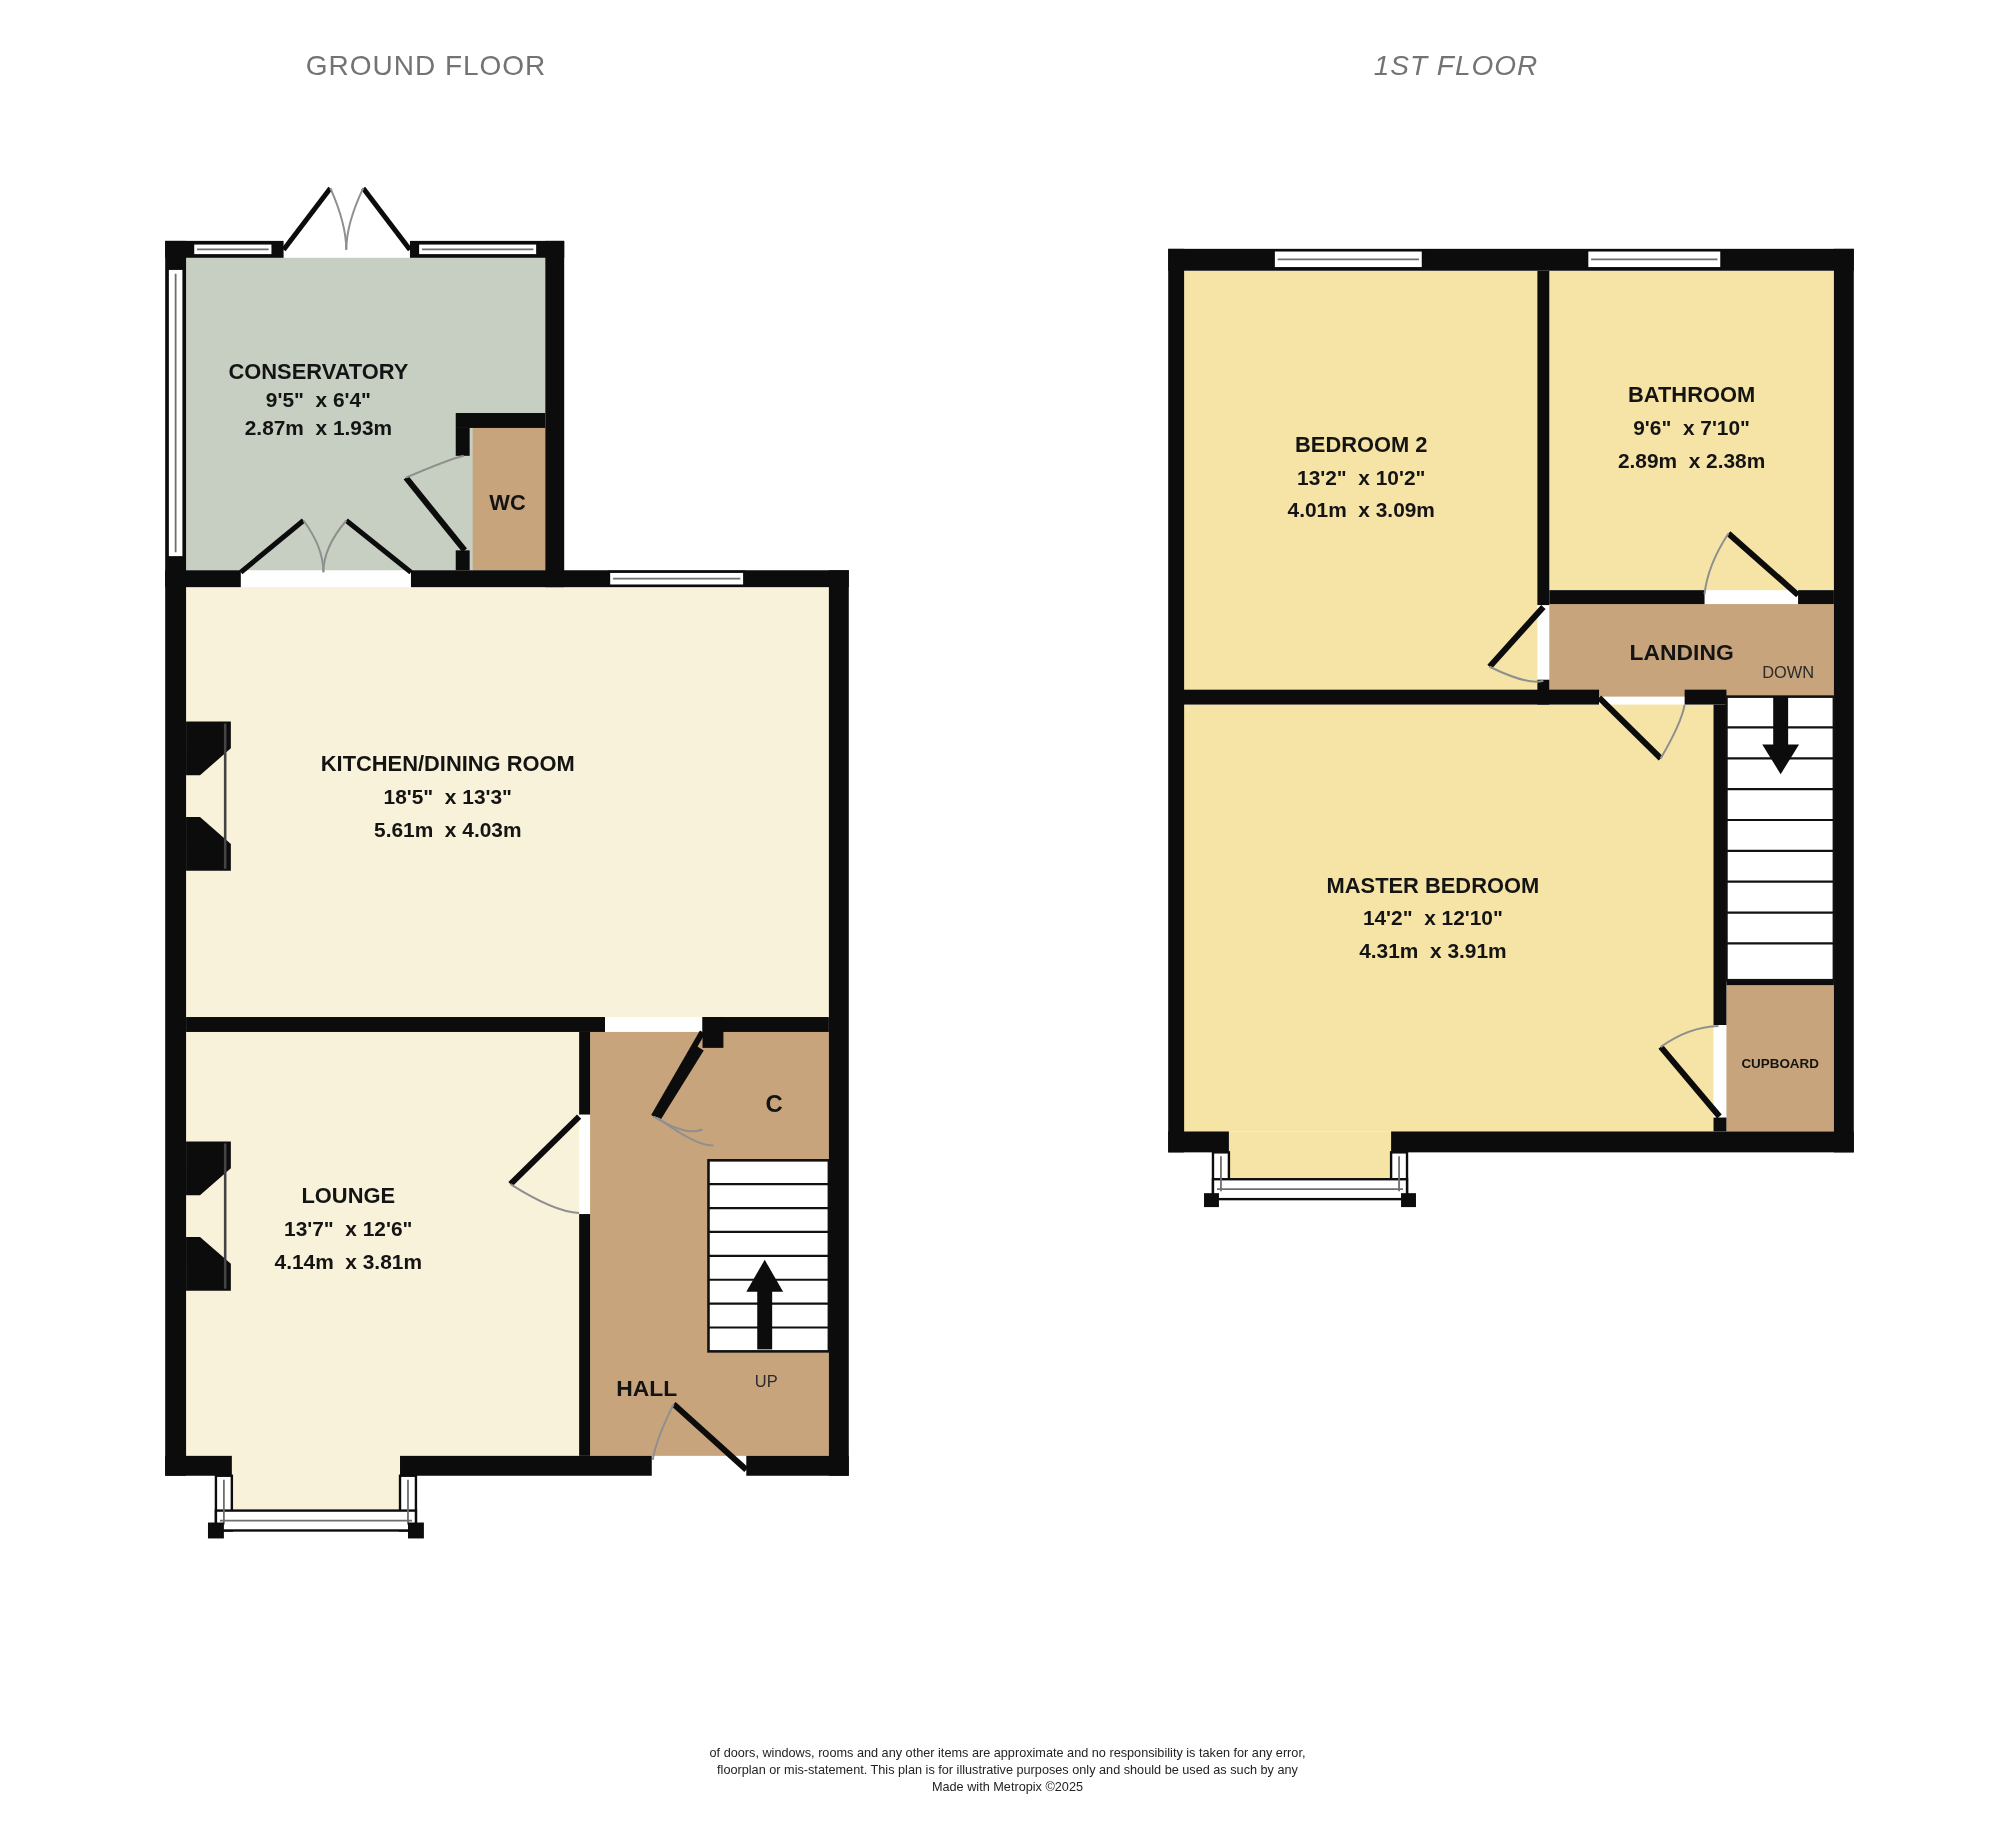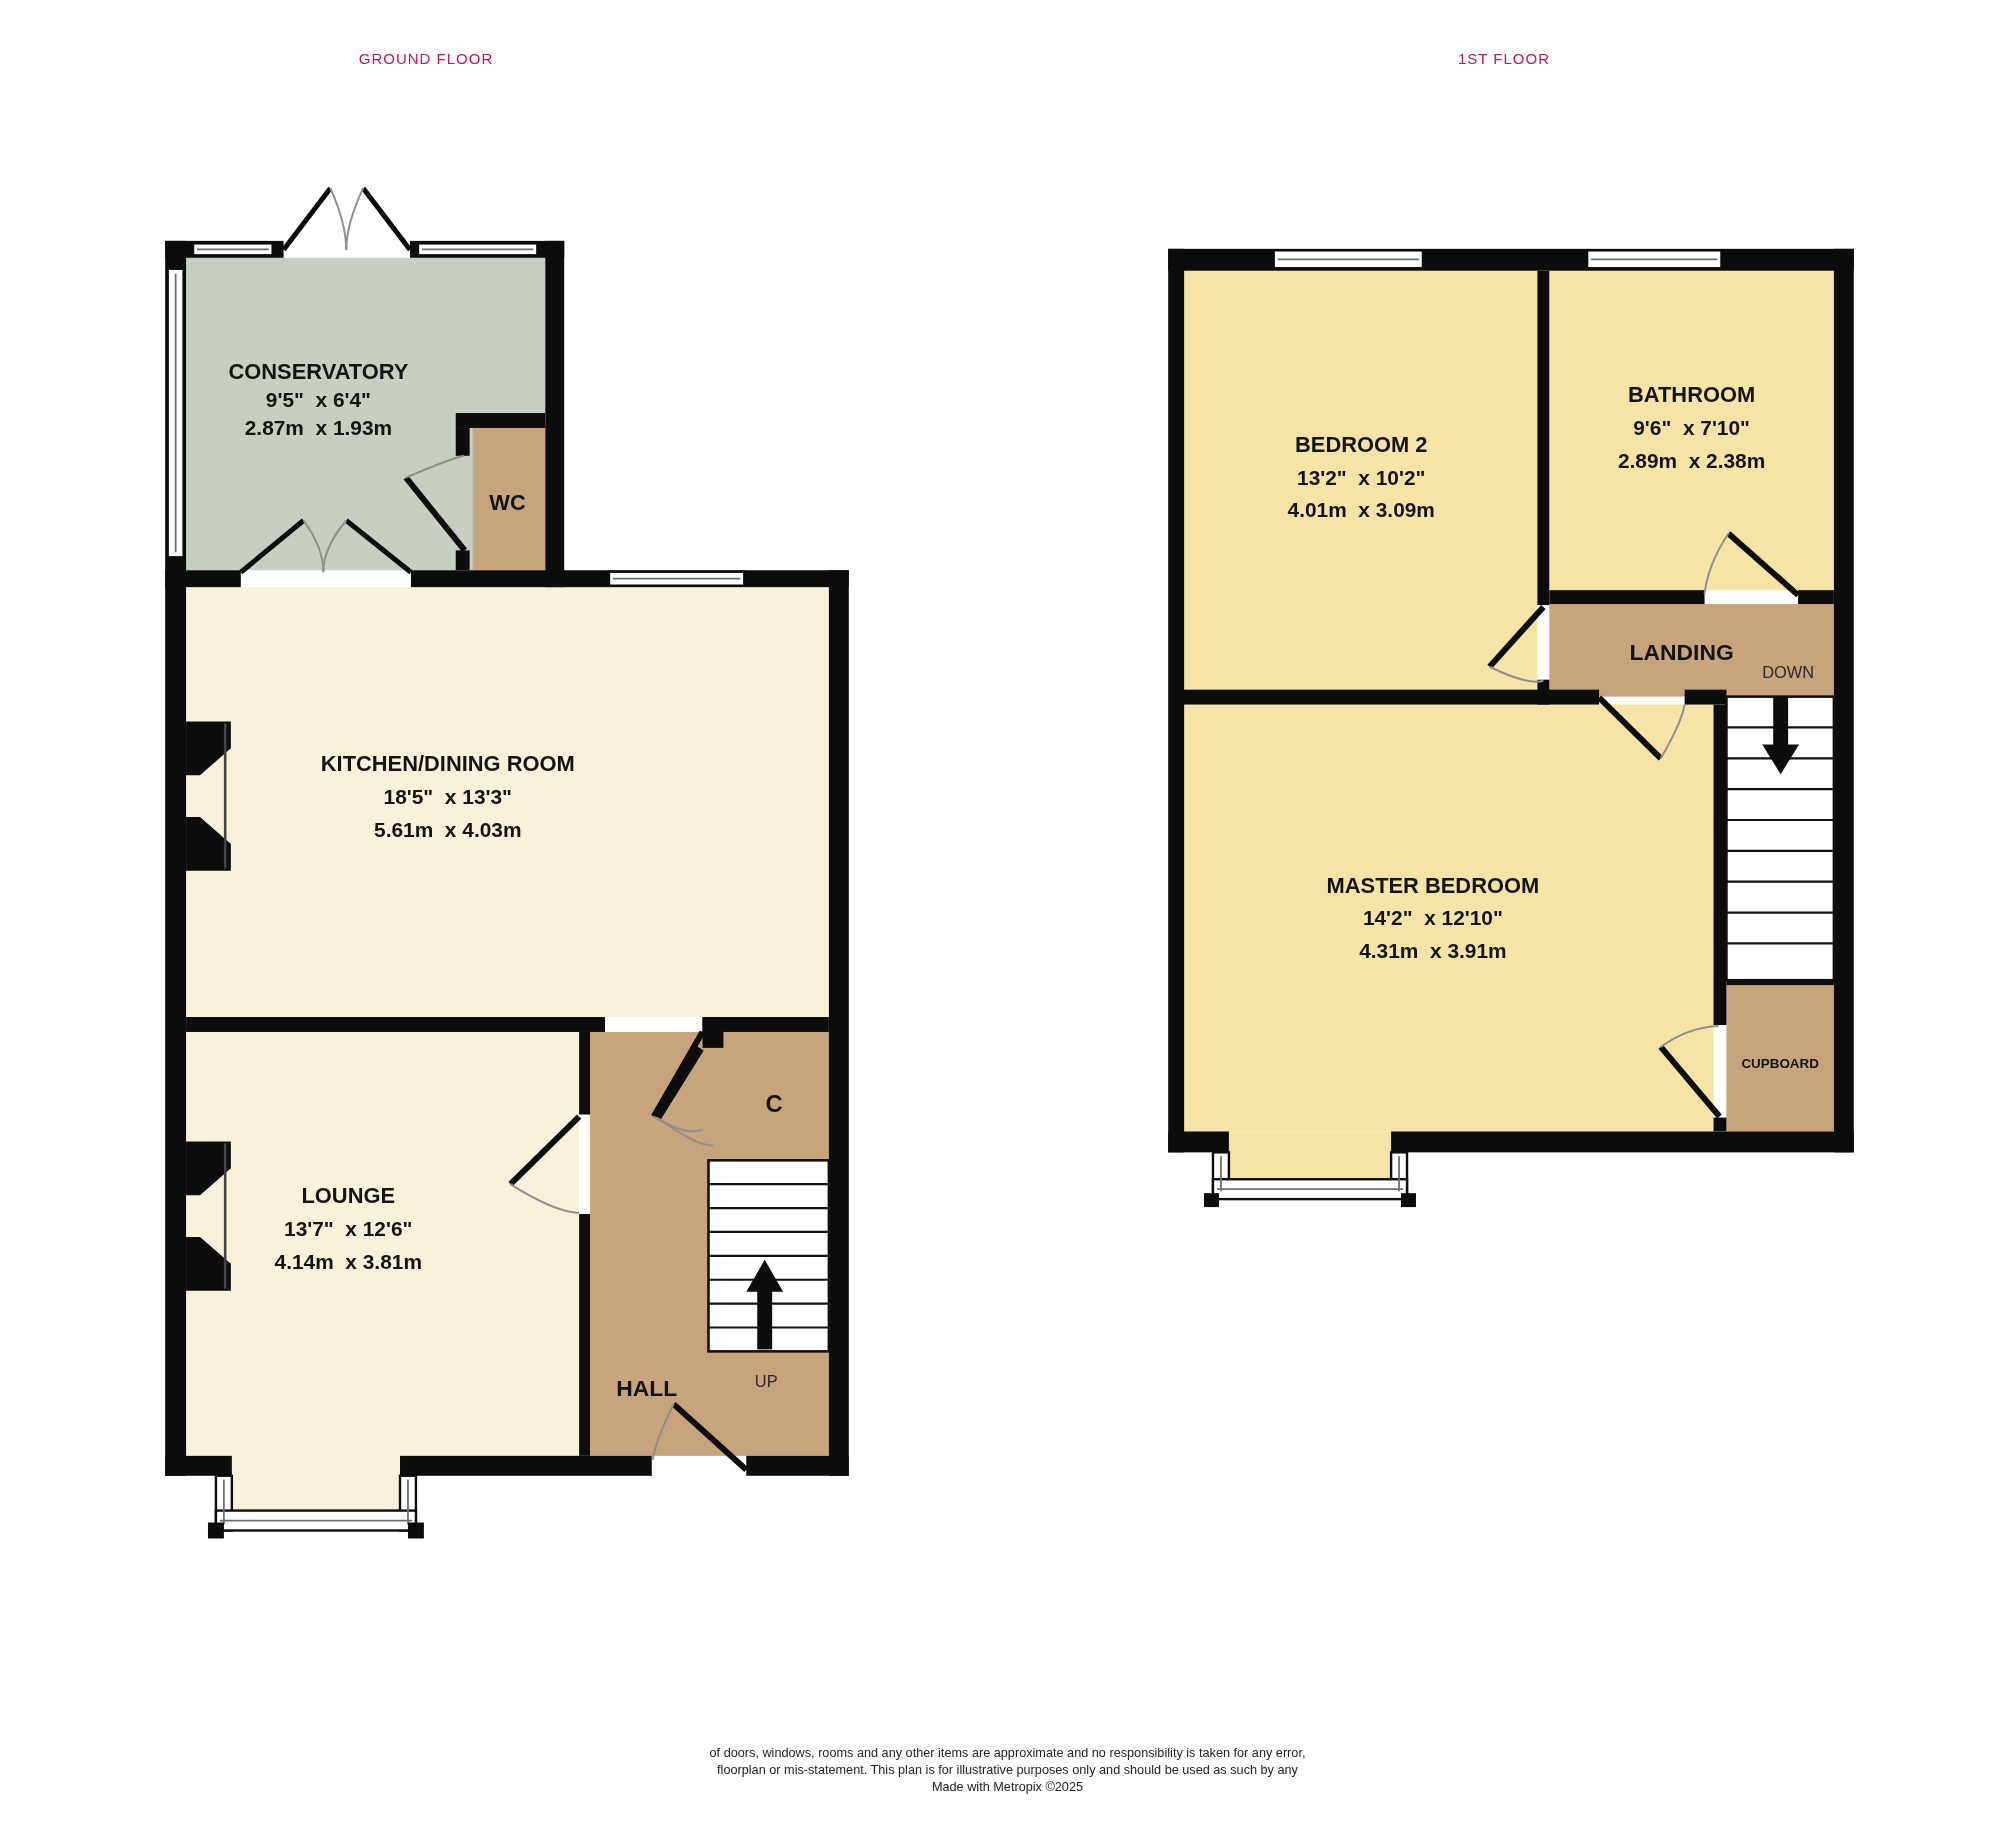--- a/index.html
+++ b/index.html
@@ -1,20 +1,20 @@
 <!DOCTYPE html>
 <html><head>
 <meta charset="utf-8">
 <style>
   html,body{margin:0;padding:0;background:#ffffff;}
   body{width:2015px;height:1845px;position:relative;font-family:"Liberation Sans",sans-serif;}
   #canvas{position:absolute;inset:0;width:2015px;height:1845px;}
-  .floor-title{position:absolute;top:50px;transform:translateX(-50%);font-size:15px;color:#be185d;letter-spacing:1px;white-space:nowrap;}
+  .floor-title{position:absolute;top:50px;transform:translateX(-50%);font-size:28px;color:#737373;letter-spacing:1px;white-space:nowrap;}
   #gf-title{left:426px;}
-  #ff-title{left:1504px;}
+  #ff-title{left:1456px;font-style:italic;}
   svg text{white-space:pre;}
   .room-title{font-size:22px;font-weight:bold;fill:#141414;text-anchor:middle;}
   .room-dim{font-size:21px;font-weight:bold;fill:#141414;text-anchor:middle;}
   .small-label{font-size:16.5px;fill:#2a2a2a;text-anchor:middle;}
   .tiny-label{font-size:13.5px;font-weight:bold;fill:#141414;text-anchor:middle;}
   .big-label{font-size:23px;font-weight:bold;fill:#141414;text-anchor:middle;}
   .wall{fill:#0c0c0c;}
   .win{fill:#ffffff;stroke:#0c0c0c;stroke-width:2.4;}
   .winline{stroke:#6e6e6e;stroke-width:1.8;fill:none;}
   .leaf{stroke:#0c0c0c;stroke-width:6;fill:none;}

